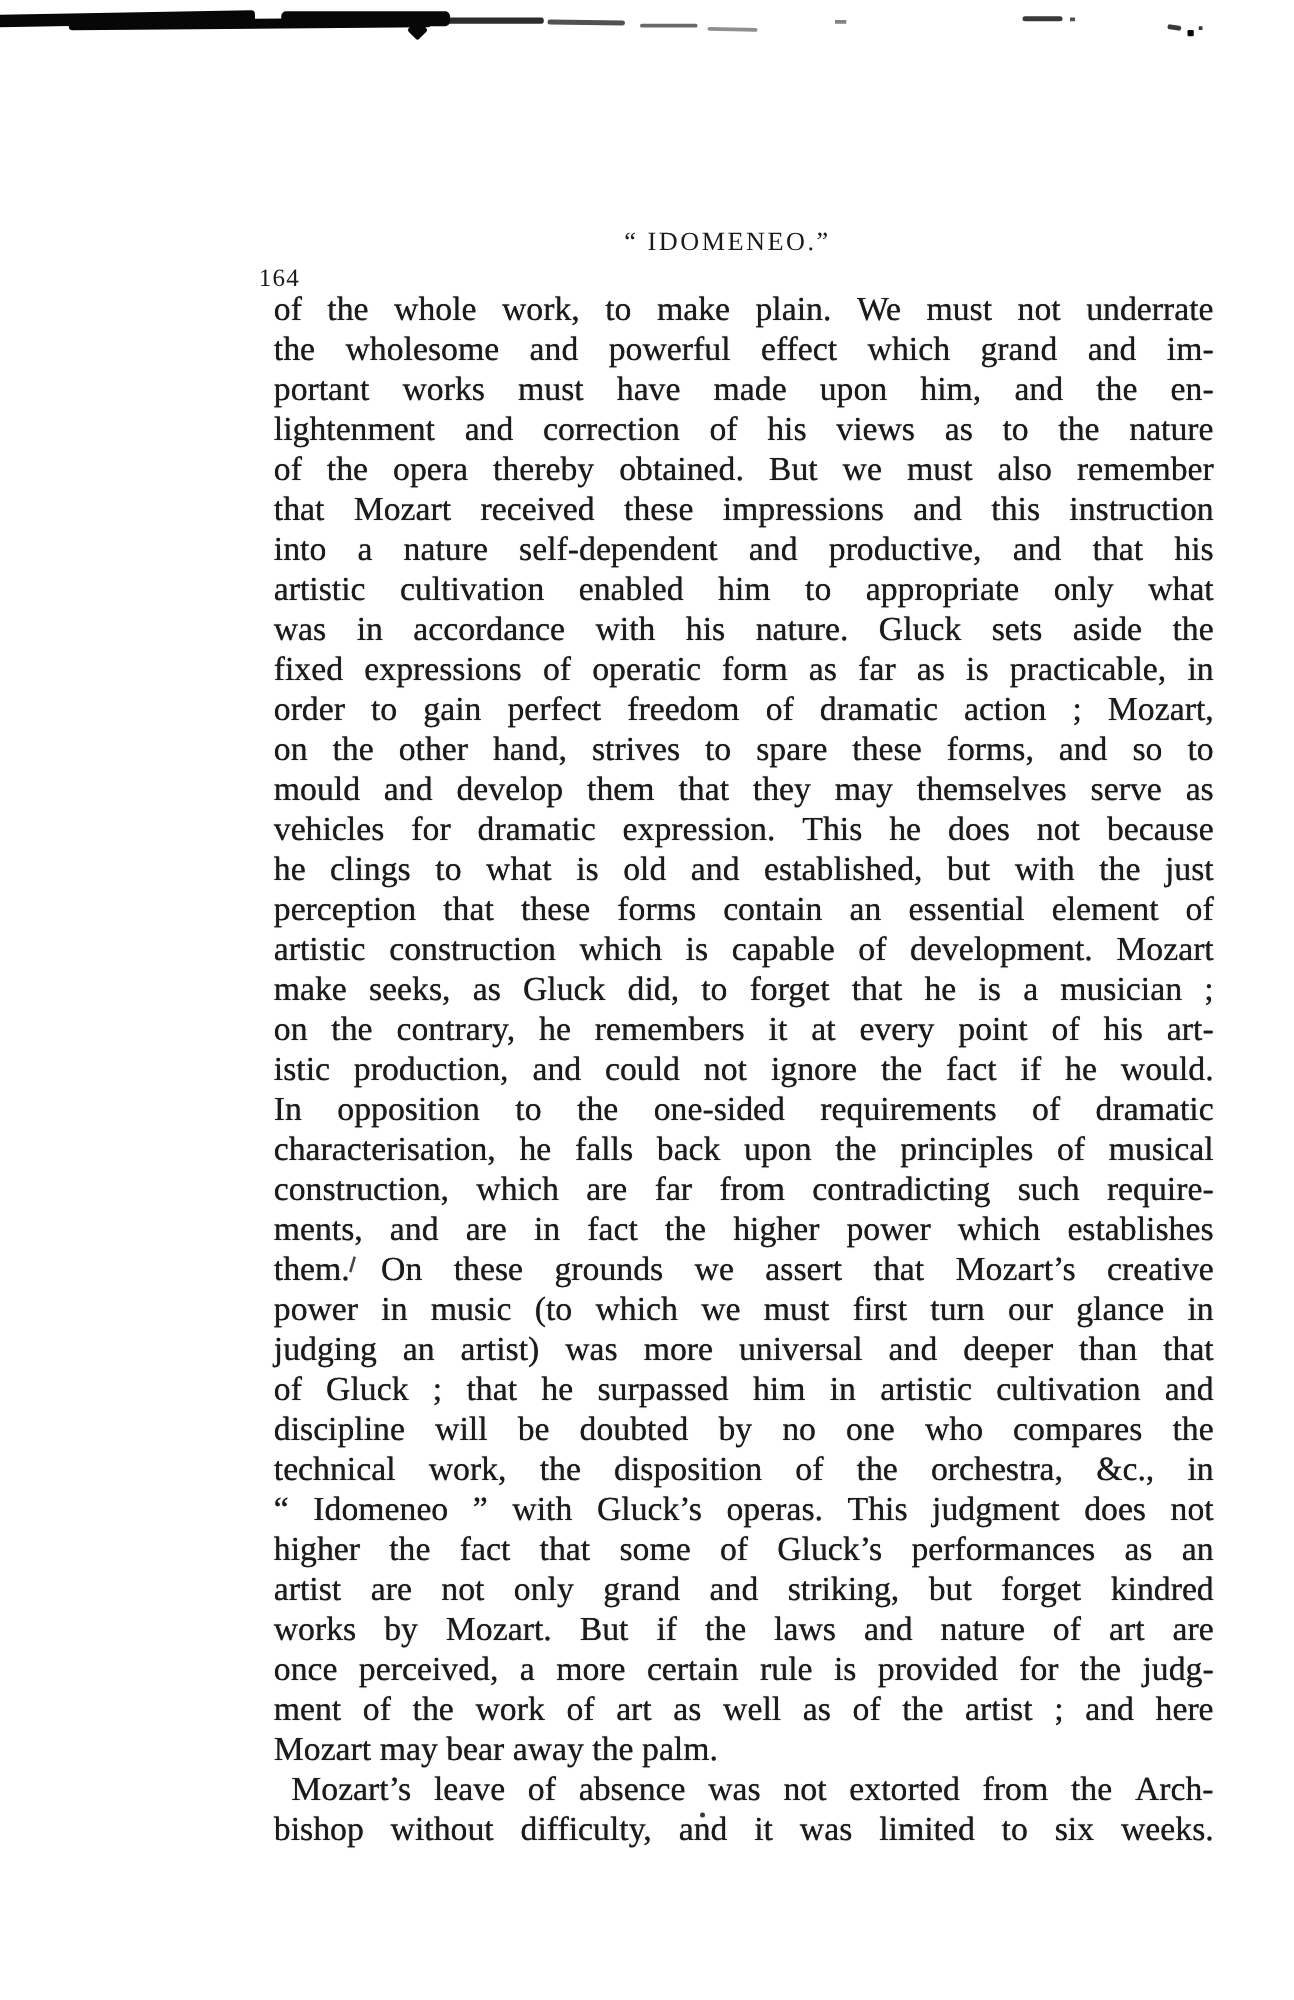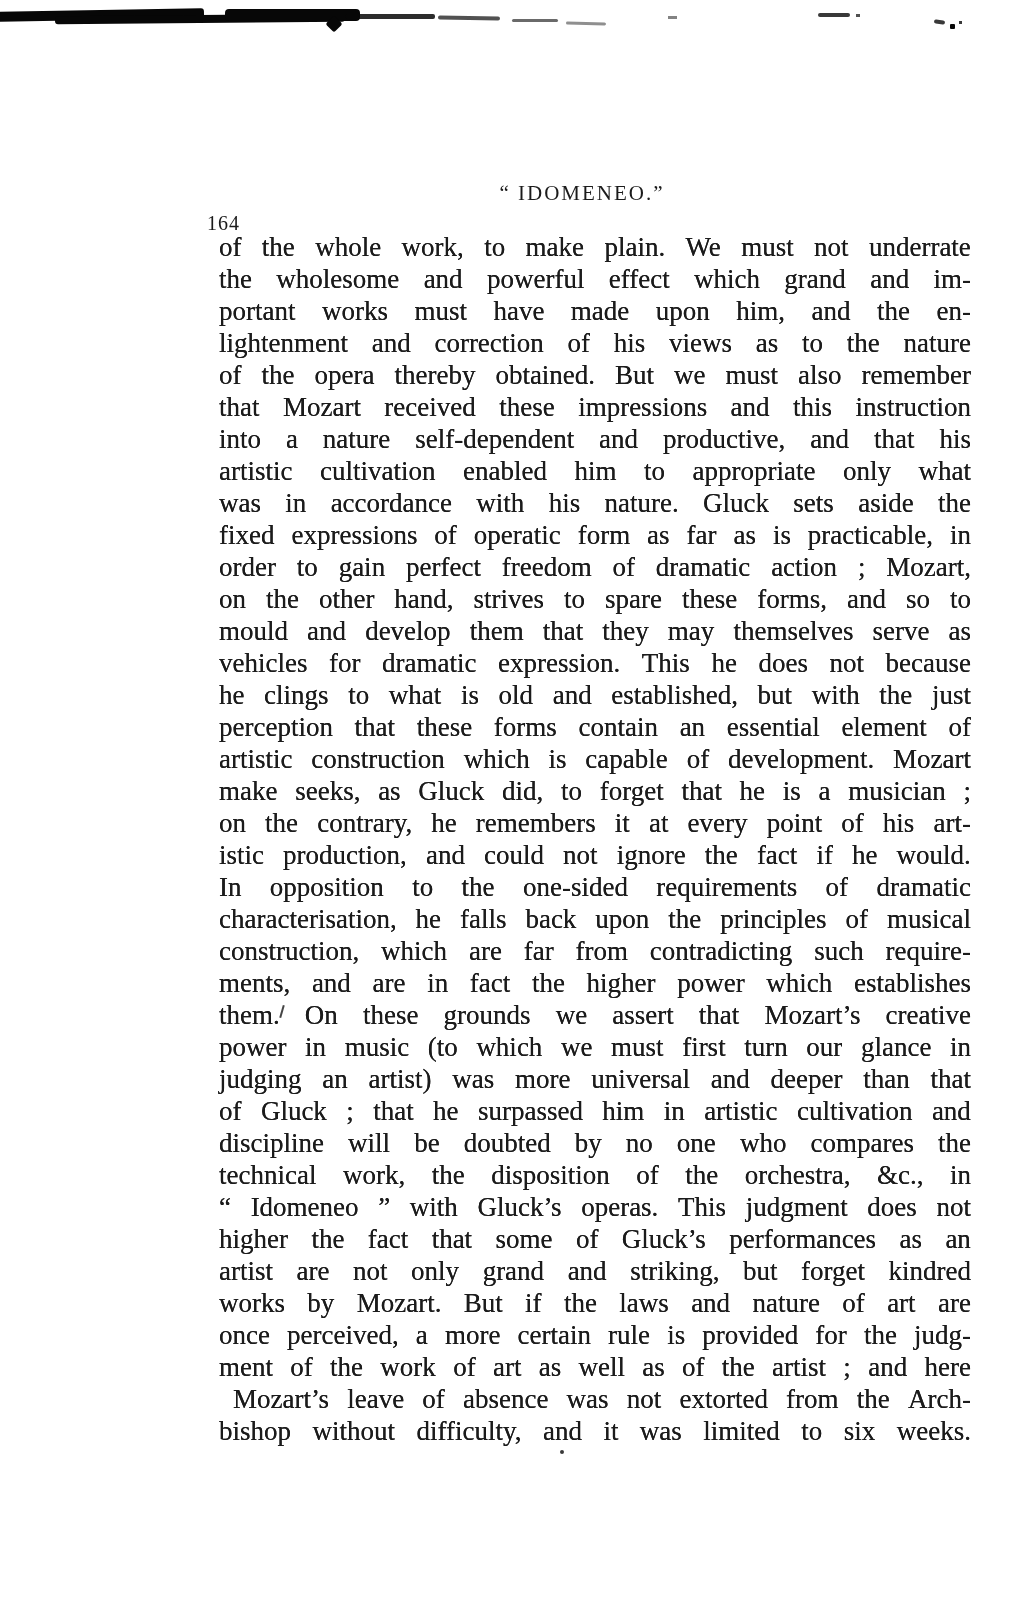--- a/index.html
+++ b/index.html
@@ -97,17 +97,18 @@
       <div class="line"><span>judging</span><span>an</span><span>artist)</span><span>was</span><span>more</span><span>universal</span><span>and</span><span>deeper</span><span>than</span><span>that</span></div>
       <div class="line"><span>of</span><span>Gluck</span><span>;</span><span>that</span><span>he</span><span>surpassed</span><span>him</span><span>in</span><span>artistic</span><span>cultivation</span><span>and</span></div>
       <div class="line"><span>discipline</span><span>will</span><span>be</span><span>doubted</span><span>by</span><span>no</span><span>one</span><span>who</span><span>compares</span><span>the</span></div>
       <div class="line"><span>technical</span><span>work,</span><span>the</span><span>disposition</span><span>of</span><span>the</span><span>orchestra,</span><span>&amp;c.,</span><span>in</span></div>
       <div class="line"><span>“</span><span>Idomeneo</span><span>”</span><span>with</span><span>Gluck’s</span><span>operas.</span><span>This</span><span>judgment</span><span>does</span><span>not</span></div>
       <div class="line"><span>higher</span><span>the</span><span>fact</span><span>that</span><span>some</span><span>of</span><span>Gluck’s</span><span>performances</span><span>as</span><span>an</span></div>
       <div class="line"><span>artist</span><span>are</span><span>not</span><span>only</span><span>grand</span><span>and</span><span>striking,</span><span>but</span><span>forget</span><span>kindred</span></div>
       <div class="line"><span>works</span><span>by</span><span>Mozart.</span><span>But</span><span>if</span><span>the</span><span>laws</span><span>and</span><span>nature</span><span>of</span><span>art</span><span>are</span></div>
       <div class="line"><span>once</span><span>perceived,</span><span>a</span><span>more</span><span>certain</span><span>rule</span><span>is</span><span>provided</span><span>for</span><span>the</span><span>judg-</span></div>
       <div class="line"><span>ment</span><span>of</span><span>the</span><span>work</span><span>of</span><span>art</span><span>as</span><span>well</span><span>as</span><span>of</span><span>the</span><span>artist</span><span>;</span><span>and</span><span>here</span></div>
+      <div class="line no-justify">Mozart may bear away the palm.</div>
       <div class="line indent"><span>Mozart’s</span><span>leave</span><span>of</span><span>absence</span><span>was</span><span>not</span><span>extorted</span><span>from</span><span>the</span><span>Arch-</span></div>
       <div class="line"><span>bishop</span><span>without</span><span>difficulty,</span><span>and</span><span>it</span><span>was</span><span>limited</span><span>to</span><span>six</span><span>weeks.</span></div>
     </div>
 
 </div>
 
 </body></html>

